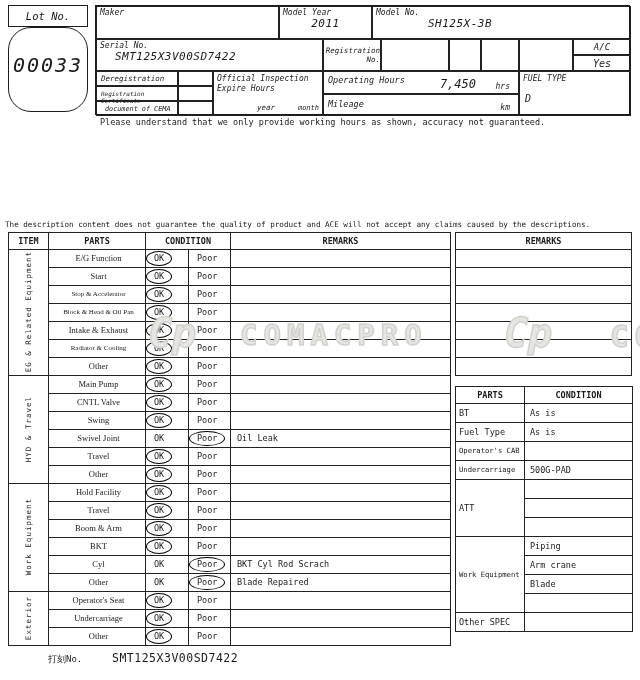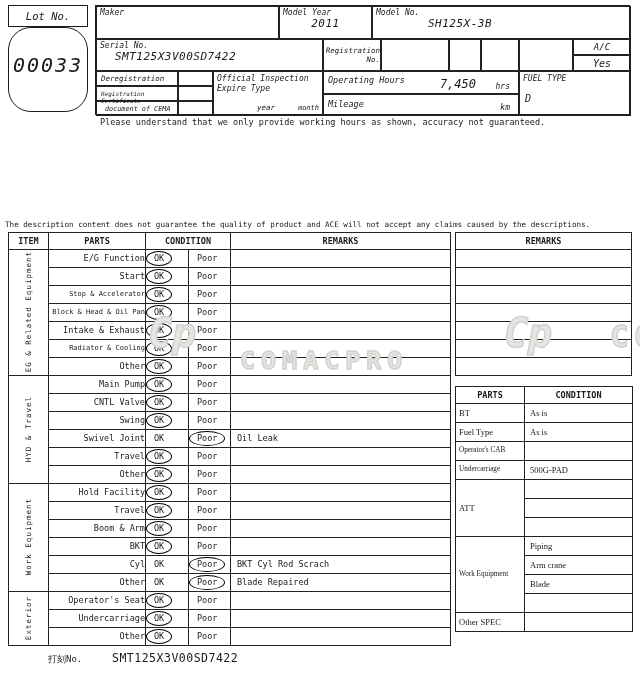--- a/index.html
+++ b/index.html
@@ -15,41 +15,41 @@
   .lot-value{left:8px;top:27px;width:80px;height:85px;text-align:center;font-size:20px;letter-spacing:2px;padding-top:25px;box-sizing:border-box;border-radius:23px;}
   .tiny-label{font-size:6.5px;}
   .note{position:absolute;font-size:8.5px;white-space:nowrap;}
   
   table{border-collapse:collapse;table-layout:fixed;background:transparent;}
   table,td,th{border:1px solid #222;}
   table{border:1.5px solid #111;}
   th{font-size:8.5px;font-weight:bold;height:16px;padding:0;}
   #inspection-table{position:absolute;left:8px;top:232px;width:442px;}
   #inspection-table td{height:17px;padding:0;font-size:8.5px;line-height:1;}
-  .part-cell{padding-left:3px !important;text-align:right;white-space:nowrap;overflow:hidden;}
+  .part-cell{padding-left:3px !important;text-align:center;white-space:nowrap;overflow:hidden;font-family:Liberation Serif, serif;}
   .part-cell.tiny{font-size:7px !important;}
   .cond-cell{text-align:left;}
   .cond{display:inline-block;font-size:8.5px;line-height:11px;padding:1px 7px;border:1.6px solid transparent;border-radius:50%;}
   .cond.circled{border-color:#000;}
   .remark-cell{padding-left:6px !important;text-align:left;white-space:nowrap;overflow:hidden;}
   .group-cell{vertical-align:middle;text-align:center;}
   .vert{writing-mode:vertical-rl;transform:rotate(180deg);display:inline-block;
         font-size:7.5px;letter-spacing:1px;line-height:1;color:#222;white-space:nowrap;}
   #remarks-table{position:absolute;left:455px;top:232px;width:177px;}
   #remarks-table td{height:17px;padding:0;}
   #spec-table{position:absolute;left:455px;top:386px;width:177px;}
-  #spec-table td{height:18px;padding:0;font-size:8.5px;line-height:1;font-family:Liberation Serif, serif;}
+  #spec-table td{height:18px;padding:0;font-size:8.5px;line-height:1;}
   .spec-part{padding-left:3px !important;text-align:left;white-space:nowrap;overflow:hidden;}
   .spec-part.tiny{font-size:7.2px !important;}
   .spec-cond{padding-left:5px !important;text-align:left;white-space:nowrap;overflow:hidden;}
   
   .watermark{position:absolute;left:0;top:308px;width:640px;height:60px;pointer-events:none;z-index:6;}
   .wm{position:absolute;font-weight:bold;color:#e6e5e2;-webkit-text-stroke:1.5px #d2d1ce;}
   .wm-logo1{left:148px;top:2px;font-size:40px;font-style:italic;}
-  .wm-text{left:240px;top:10px;font-size:25px;letter-spacing:6px;margin-top:28px;}
+  .wm-text{left:240px;top:10px;font-size:29px;letter-spacing:6px;}
   .wm-logo2{left:504px;top:2px;font-size:40px;font-style:italic;}
   .wm-partial{left:610px;top:10px;font-size:31px;letter-spacing:6px;}
   
   .stamp-label{position:absolute;left:48px;top:653px;font-size:9px;}
   .stamp-value{position:absolute;left:112px;top:651px;font-size:11.5px;letter-spacing:0.5px;}
 </style>
 </head>
 <body>
 
 <div id="page">
@@ -94,21 +94,21 @@
     </div>
     <div class="hcell" style="left:0;top:95px;width:82px;height:15px;font-size:6.8px;padding:3px 0 0 8px">
       <span>document of CEMA</span>
     </div>
     <div class="hcell" style="left:82px;top:65px;width:35px;height:15px"></div>
     <div class="hcell" style="left:82px;top:80px;width:35px;height:15px"></div>
     <div class="hcell" style="left:82px;top:95px;width:35px;height:15px"></div>
     <div class="hcell" style="left:117px;top:65px;width:110px;height:45px">
       <div style="font-size:8px;padding:2px 0 0 3px;line-height:1.25">
         <span>Official Inspection</span><br>
-        <span>Expire Type</span>
+        <span>Expire Hours</span>
       </div>
       <span style="position:absolute;left:43px;bottom:3px;font-size:7.5px">year</span>
       <span style="position:absolute;right:3px;bottom:3px;font-size:7px">month</span>
     </div>
     <div class="hcell" style="left:227px;top:65px;width:196px;height:23px">
       <span style="position:absolute;left:4px;top:3px;font-size:8.5px">Operating Hours</span>
       <span style="position:absolute;right:42px;top:5px;font-size:12px">7,450</span>
       <span style="position:absolute;right:8px;bottom:2px;font-size:8px">hrs</span>
     </div>
     <div class="hcell" style="left:227px;top:88px;width:196px;height:22px">

